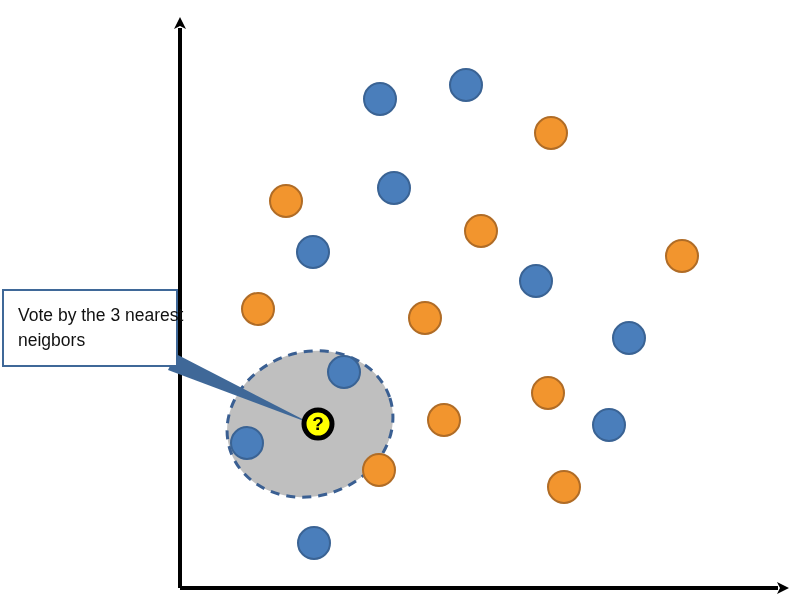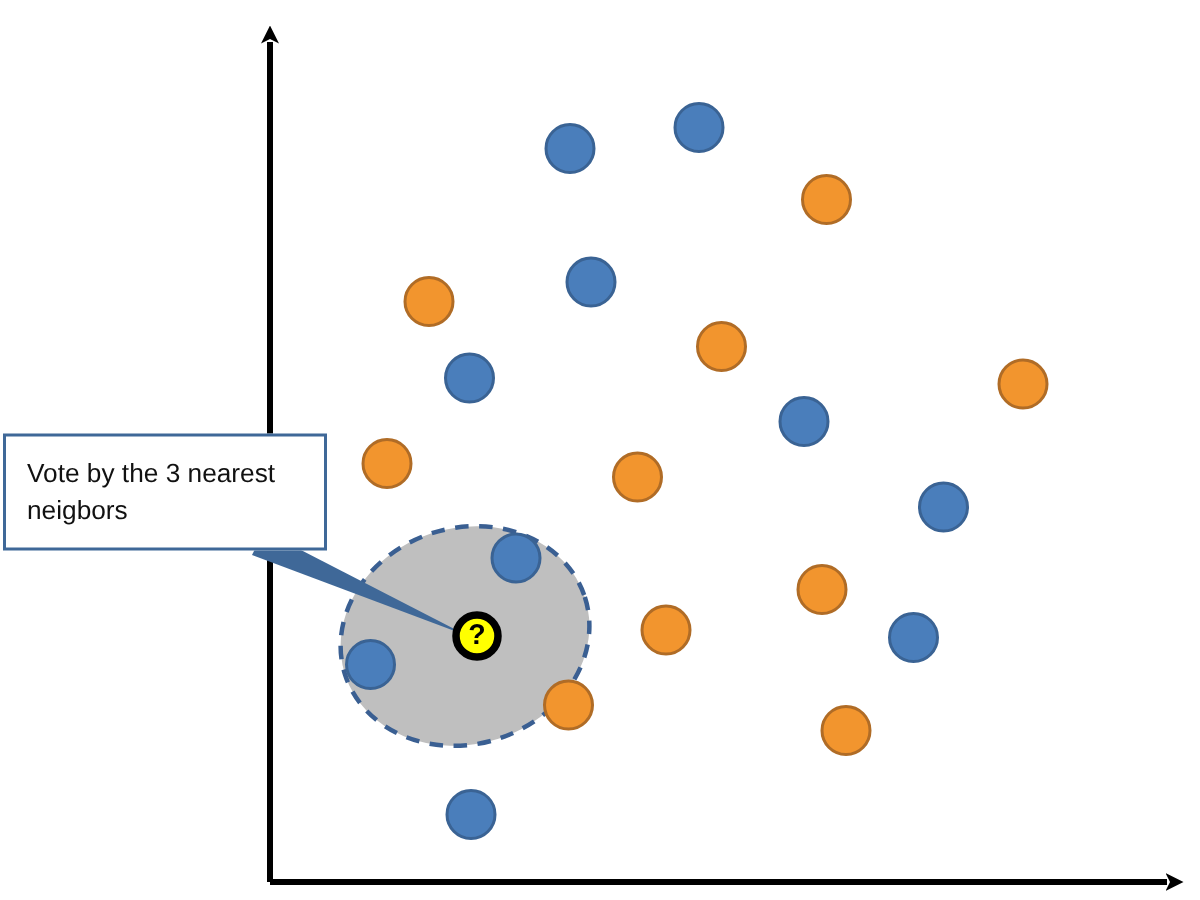--- a/index.html
+++ b/index.html
@@ -103,19 +103,19 @@
         <circle cx="425" cy="318" r="16" fill="#f2952e" stroke="#b06c26" stroke-width="2"></circle>
         <circle cx="548" cy="393" r="16" fill="#f2952e" stroke="#b06c26" stroke-width="2"></circle>
         <circle cx="444" cy="420" r="16" fill="#f2952e" stroke="#b06c26" stroke-width="2"></circle>
         <circle cx="379" cy="470" r="16" fill="#f2952e" stroke="#b06c26" stroke-width="2"></circle>
         <circle cx="564" cy="487" r="16" fill="#f2952e" stroke="#b06c26" stroke-width="2"></circle>
       </g>
 
     <circle id="query-circle" cx="318" cy="424" r="14" fill="#ffff00" stroke="#000000" stroke-width="5"></circle>
   </svg>
 
-  <div class="callout-box" style="left: 2px; top: 289px; width: 216px; height: 78px; border-color: rgb(63, 104, 152); background: rgb(255, 255, 255);">
+  <div class="callout-box" style="left: 2px; top: 289px; width: 176px; height: 78px; border-color: rgb(63, 104, 152); background: rgb(255, 255, 255);">
     <div class="callout-text">Vote by the 3 nearest neigbors</div>
   </div>
 
   <div class="qmark-label" style="left: 304px; top: 410px;">?</div>
 
 </div>
 
 </body></html>

